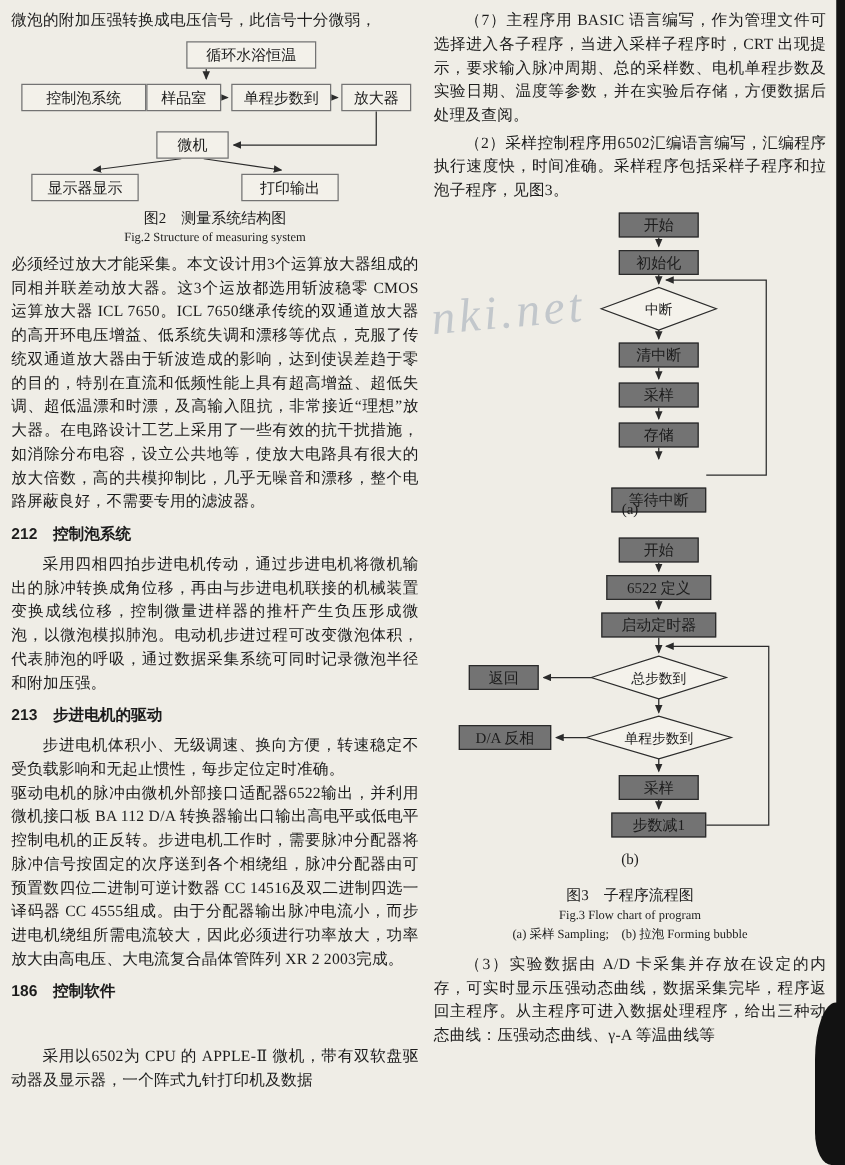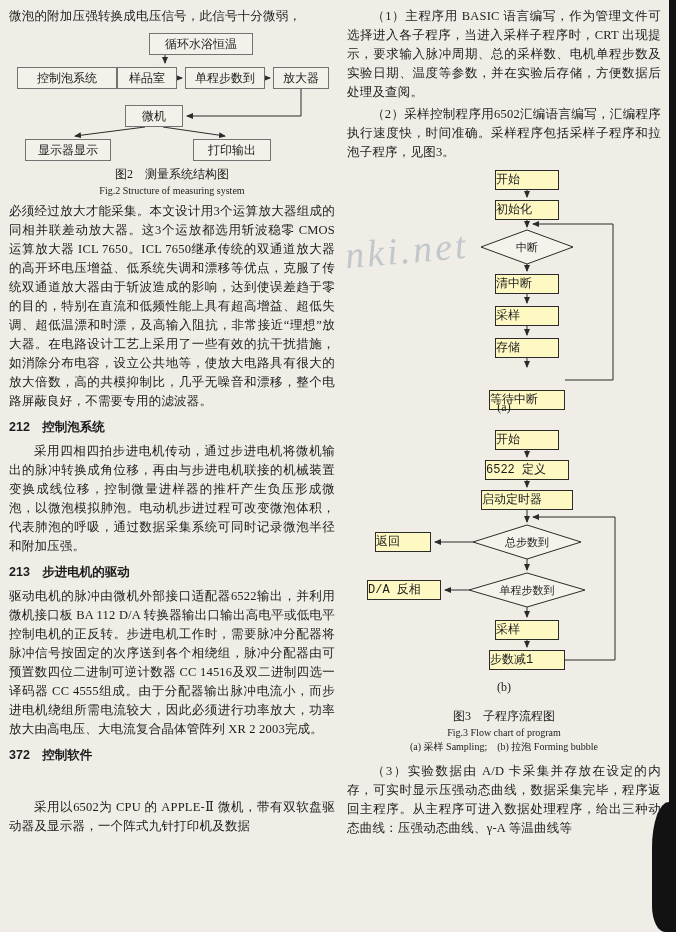--- a/index.html
+++ b/index.html
@@ -10,21 +10,21 @@
   .col-left { left:9px; width:326px; }
   .col-right { left:347px; width:314px; }
   .body-text { font-size:12.5px; line-height:19px; text-align:justify; letter-spacing:0.2px; }
   .indent { text-indent:2em; }
   .heading { font-family:"Liberation Sans","DejaVu Sans",sans-serif; font-weight:bold; font-size:12.5px; margin:8px 0 6px 0; }
   .fig { position:relative; margin-top:5px; }
   .fbox { position:absolute; border:1px solid #737373; background:#f3f1ea; height:22px; line-height:20px; text-align:center; font-size:12px; }
   .caption-cn { text-align:center; font-size:12px; margin-top:3px; }
   .caption-en { text-align:center; font-size:10px; margin-top:2px; font-family:"Liberation Serif",serif; }
   .flow { position:relative; }
-  .fnode { position:absolute; border:1px solid #2b2b2b; background:#fef9c3; height:20px; line-height:18px; text-align:left; font-size:12px;font-family:Liberation Mono, monospace; }
+  .fnode { position:absolute; border:1px solid #2b2b2b; background:#737373; height:20px; line-height:18px; text-align:center; font-size:12px; }
   .dnode { position:absolute; display:flex; align-items:center; justify-content:center; font-size:11px; }
   .flow-sub { position:absolute; width:100%; text-align:center; font-size:12px; }
   .flow svg, .fig svg { position:absolute; left:0; top:0; }
   .watermark { position:absolute; left:345px; top:228px; font-size:38px; font-style:italic;
                color:rgba(122,136,160,0.38); transform:rotate(-5deg); letter-spacing:3px; }
   .edge-right { position:absolute; top:0; right:0; width:7px; height:932px; background:#121212; }
   .corner-blob { position:absolute; right:0; bottom:0; width:24px; height:130px; background:#121212;
                  border-radius:70% 0 0 55% / 35% 0 0 20%; }
   sup { font-size:9px; vertical-align:super; }
 </style>
@@ -67,31 +67,32 @@
     </div>
     <div class="caption-cn">图2　测量系统结构图</div>
     <div class="caption-en">Fig.2  Structure of measuring system</div>
 
     <p class="body-text" style="margin-top:6px;">必须经过放大才能采集。本文设计用3个运算放大器组成的同相并联差动放大器。这3个运放都选用斩波稳零 CMOS 运算放大器 ICL 7650。ICL 7650继承传统的双通道放大器的高开环电压增益、低系统失调和漂移等优点，克服了传统双通道放大器由于斩波造成的影响，达到使误差趋于零的目的，特别在直流和低频性能上具有超高增益、超低失调、超低温漂和时漂，及高输入阻抗，非常接近“理想”放大器。在电路设计工艺上采用了一些有效的抗干扰措施，如消除分布电容，设立公共地等，使放大电路具有很大的放大倍数，高的共模抑制比，几乎无噪音和漂移，整个电路屏蔽良好，不需要专用的滤波器。</p>
 
     <p class="heading">212　控制泡系统</p>
     <p class="body-text indent">采用四相四拍步进电机传动，通过步进电机将微机输出的脉冲转换成角位移，再由与步进电机联接的机械装置变换成线位移，控制微量进样器的推杆产生负压形成微泡，以微泡模拟肺泡。电动机步进过程可改变微泡体积，代表肺泡的呼吸，通过数据采集系统可同时记录微泡半径和附加压强。</p>
 
     <p class="heading">213　步进电机的驱动</p>
+    <p class="body-text indent">步进电机体积小、无级调速、换向方便，转速稳定不受负载影响和无起止惯性，每步定位定时准确。</p>
     <p class="body-text">驱动电机的脉冲由微机外部接口适配器6522输出，并利用微机接口板 BA 112 D/A 转换器输出口输出高电平或低电平控制电机的正反转。步进电机工作时，需要脉冲分配器将脉冲信号按固定的次序送到各个相绕组，脉冲分配器由可预置数四位二进制可逆计数器 CC 14516及双二进制四选一译码器 CC 4555组成。由于分配器输出脉冲电流小，而步进电机绕组所需电流较大，因此必须进行功率放大，功率放大由高电压、大电流复合晶体管阵列 XR 2 2003完成。</p>
 
-    <p class="heading">372　控制软件</p>
+    <p class="heading">186　控制软件</p>
     <p class="body-text indent" style="margin-top:34px;">采用以6502为 CPU 的 APPLE-Ⅱ 微机，带有双软盘驱动器及显示器，一个阵式九针打印机及数据</p>
 
   </div>
 
   <div class="col col-right">
 
 
-    <p class="body-text indent">（1）主程序用 BASIC 语言编写，作为管理文件可选择进入各子程序，当进入采样子程序时，CRT 出现提示，要求输入脉冲周期、总的采样数、电机单程步数及实验日期、温度等参数，并在实验后存储，方便数据后处理及查阅。</p>
+    <p class="body-text indent">（7）主程序用 BASIC 语言编写，作为管理文件可选择进入各子程序，当进入采样子程序时，CRT 出现提示，要求输入脉冲周期、总的采样数、电机单程步数及实验日期、温度等参数，并在实验后存储，方便数据后处理及查阅。</p>
     <p class="body-text indent" style="margin-top:3px;">（2）采样控制程序用6502汇编语言编写，汇编程序执行速度快，时间准确。采样程序包括采样子程序和拉泡子程序，见图3。</p>
 
     <div class="flow" style="height:250px; margin-top:8px;">
       <svg width="314" height="250" viewBox="0 0 314 250">
         <defs>
           <marker id="arrA" markerWidth="7" markerHeight="7" refX="6" refY="3" orient="auto">
             <path d="M0,0 L7,3 L0,6 z" fill="#2b2b2b"></path>
           </marker>
         </defs>
         <g stroke="#2b2b2b" stroke-width="1" fill="none">

